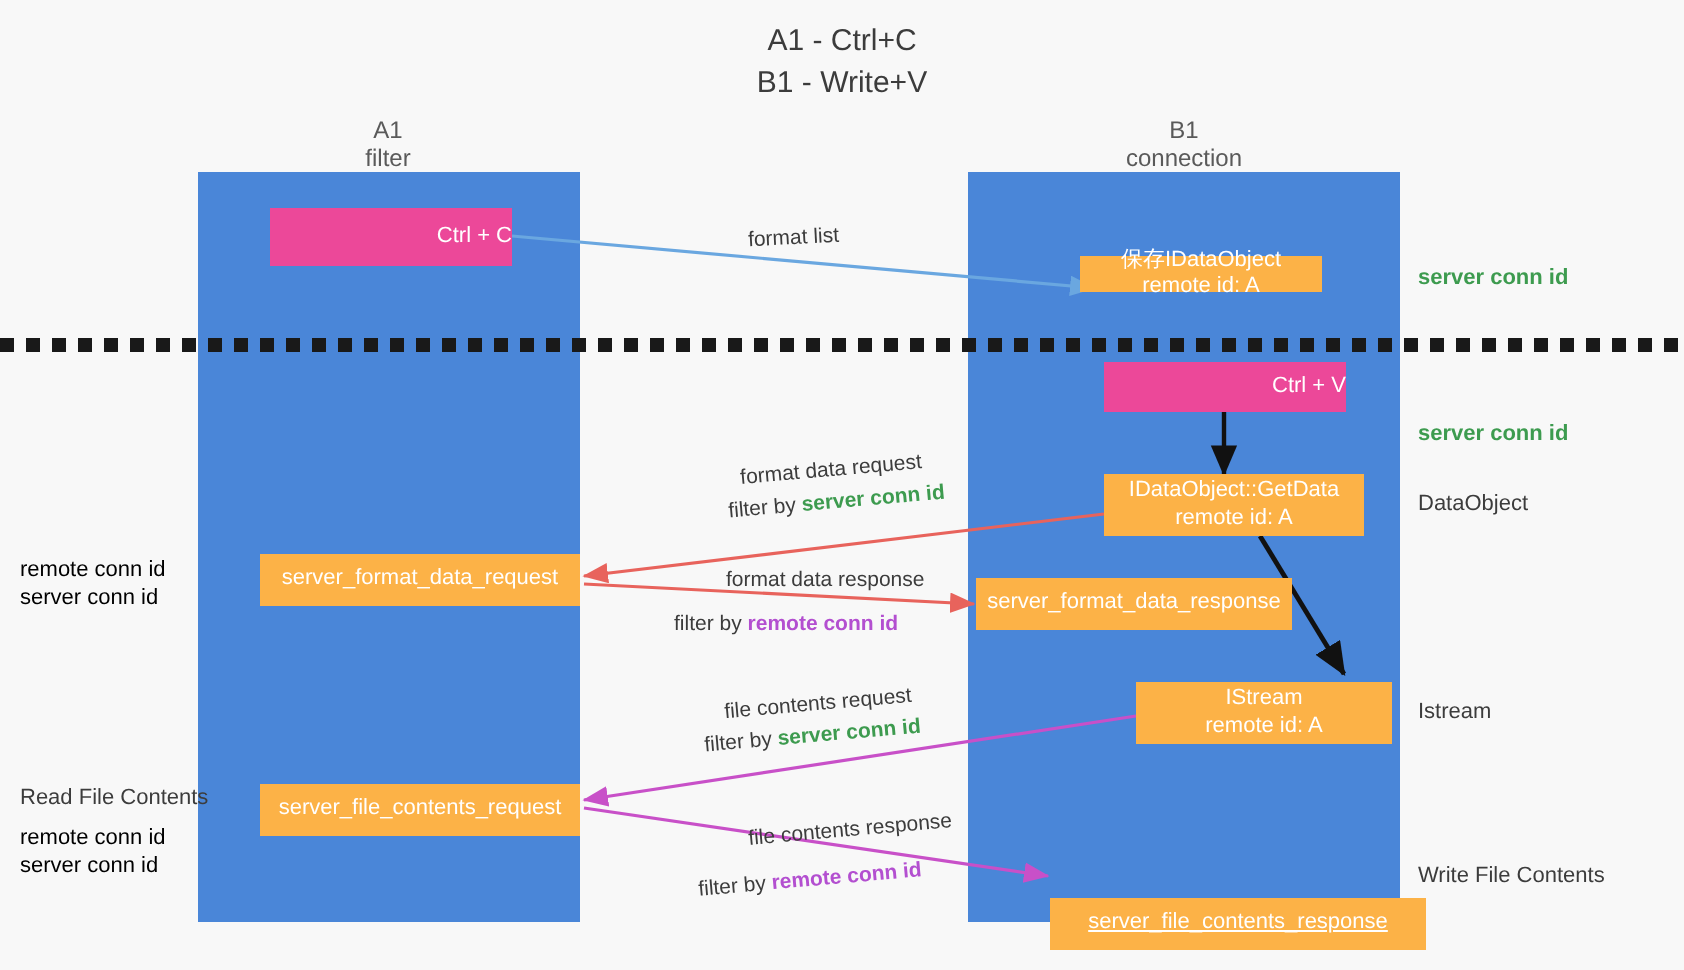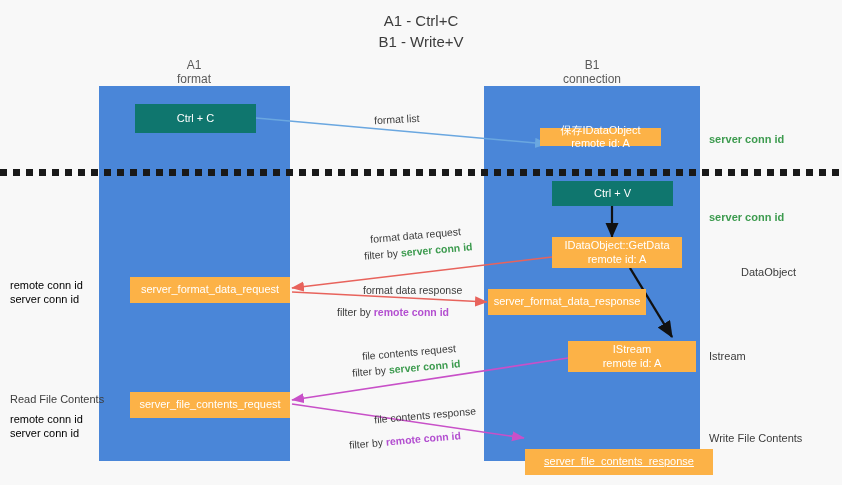--- a/index.html
+++ b/index.html
@@ -37,21 +37,21 @@
     position:absolute;left:0px;top:169px;width:842px;height:7px;
     background-image:repeating-linear-gradient(to right,#191919 0px,#191919 7px,rgba(0,0,0,0) 7px,rgba(0,0,0,0) 13px);
   }
 
   
   .node{
     position:absolute;box-sizing:border-box;
     display:flex;flex-direction:column;align-items:center;justify-content:center;
     color:#ffffff;font-size:11px;line-height:13.5px;text-align:center;
   }
-  .node.green{background:#0f766e;}
+  .node.green{background:#ec4899;align-items:flex-end;}
   .node.orange{background:#fbb champagne;}
   .node.orange{background:#fcb košil;}
   .node.orange{background:#fbb040;}
   .node.orange{background:#fdb martin;}
   .node.orange{background:#fcb247;}
   .node span{display:block;pointer-events:none;}
 
   
   .ann{position:absolute;font-size:11px;line-height:14px;}
   .ann.green{color:#3d9b4f;font-weight:bold;}
@@ -69,21 +69,21 @@
 
 <div id="stage">
 
   <div class="title">
     <div>A1 - Ctrl+C</div>
     <div>B1 - Write+V</div>
   </div>
 
   <div class="col-head" style="left:114px;top:58px;">
     <span class="ttl">A1</span>
-    <span class="sub">format</span>
+    <span class="sub">filter</span>
   </div>
   <div class="col-head" style="left:512px;top:58px;">
     <span class="ttl">B1</span>
     <span class="sub">connection</span>
   </div>
 
   <div class="lane" id="lane-a1"></div>
   <div class="lane" id="lane-b1"></div>
 
   <svg class="edges" viewBox="0 0 842 485">
@@ -185,21 +185,21 @@
     <span>file contents response</span>
   </div>
   <div class="elabel" style="left:349px;top:433px;transform:rotate(-5deg);">
     <span>filter by </span><span class="p">remote conn id</span>
   </div>
 
   <div class="ann green" style="left:709px;top:132px;">server conn id</div>
 
   <div class="ann green" style="left:709px;top:210px;">server conn id</div>
 
-  <div class="ann grey" style="left:741px;top:245px;margin-top:20px;">DataObject</div>
+  <div class="ann grey" style="left:709px;top:245px;">DataObject</div>
 
   <div class="ann grey" style="left:709px;top:349px;">Istream</div>
 
   <div class="ann grey" style="left:709px;top:431px;">Write File Contents</div>
 
   <div class="ann stack" style="left:10px;top:278px;">
     <span class="purple">remote conn id</span>
     <span class="green">server conn id</span>
   </div>
 

